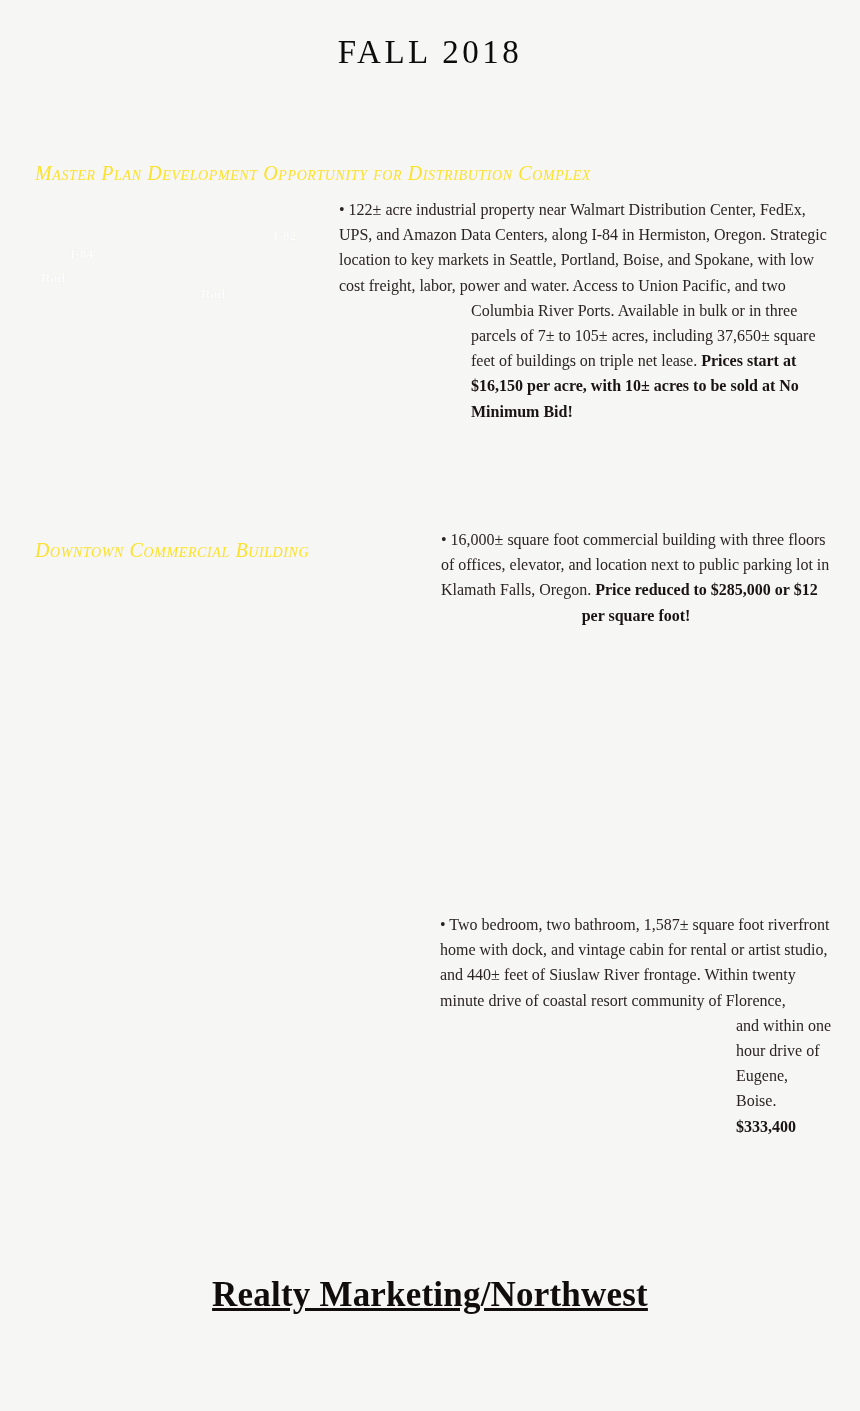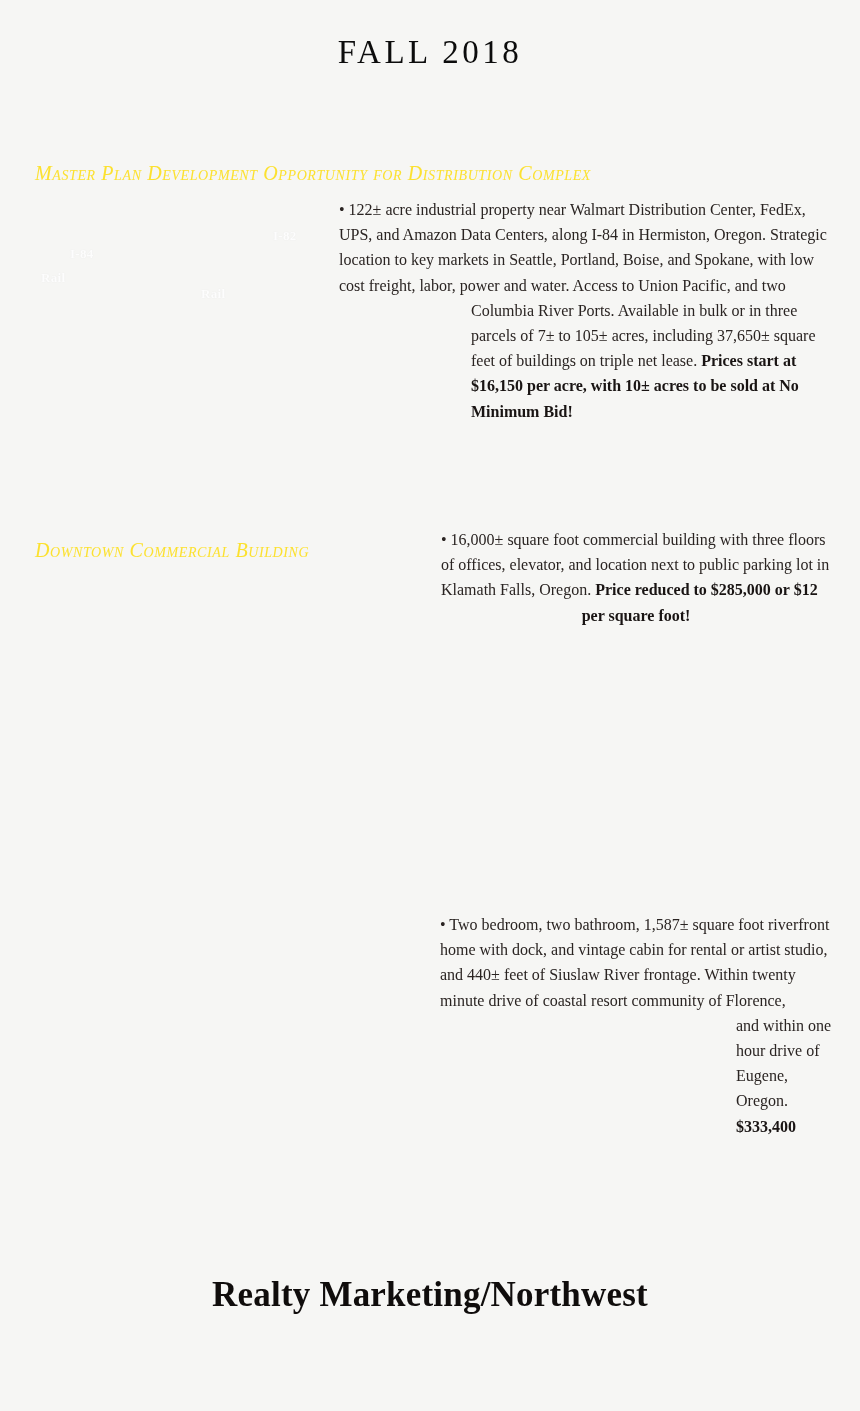--- a/index.html
+++ b/index.html
@@ -145,20 +145,21 @@
     width: 860px;
     text-align: center;
   }
   .footer-name {
     font-family: "Liberation Serif", "DejaVu Serif", serif;
     font-weight: bold;
     font-size: 35px;
     letter-spacing: 0.2px;
     color: #100d0c;
     white-space: nowrap;
+    text-decoration: underline;
   }
 </style>
 </head>
 <body>
 
 <div class="page">
 
   <div class="masthead">
     <span class="title-season">FALL 2018</span>
   </div>
@@ -179,21 +180,21 @@
   <div class="section-heading" id="heading-2">Downtown Commercial Building</div>
 
   <div class="listing-body" id="body-2">
     <span>• 16,000± square foot commercial building with three floors of offices, elevator, and location next to public parking lot in Klamath Falls, Oregon. </span><b>Price reduced to $285,000 or $12</b><b class="last-line">per square foot!</b>
   </div>
 
 
   <div class="listing-body" id="body-3">
     <span>• Two bedroom, two bathroom, 1,587± square foot riverfront home with dock, and vintage cabin for rental or artist studio, and 440± feet of Siuslaw River frontage.  Within twenty minute drive of coastal resort community of Florence, </span>
     <span class="narrow-tail">
-      <span>and within one hour drive of Eugene, Oregon. </span><b>$333,400</b>
+      <span>and within one hour drive of Eugene, Boise. </span><b>$333,400</b>
     </span>
   </div>
 
   <div class="footer">
     <span class="footer-name">Realty Marketing/Northwest</span>
   </div>
 
 </div>
 
 </body></html>

